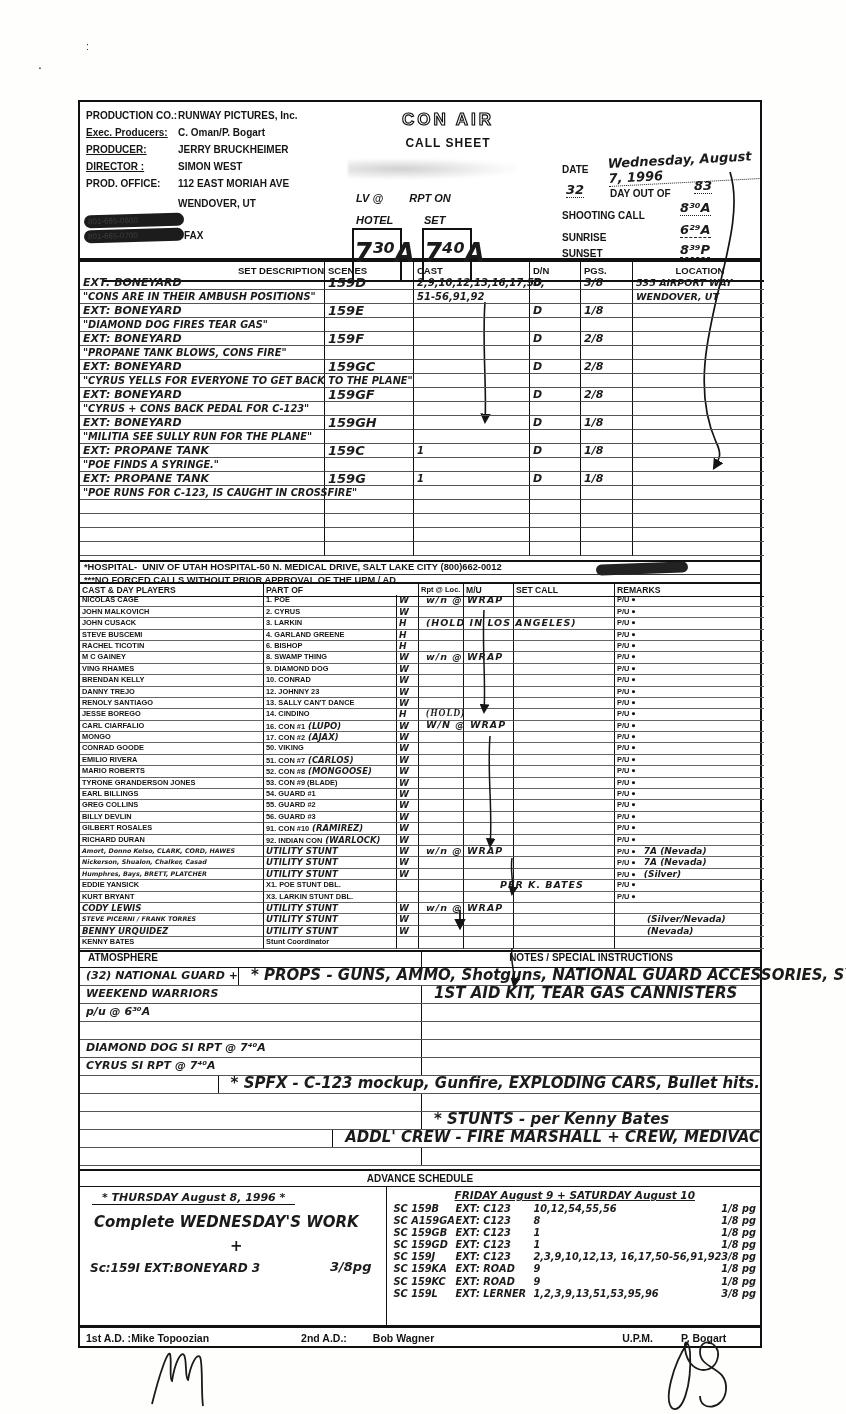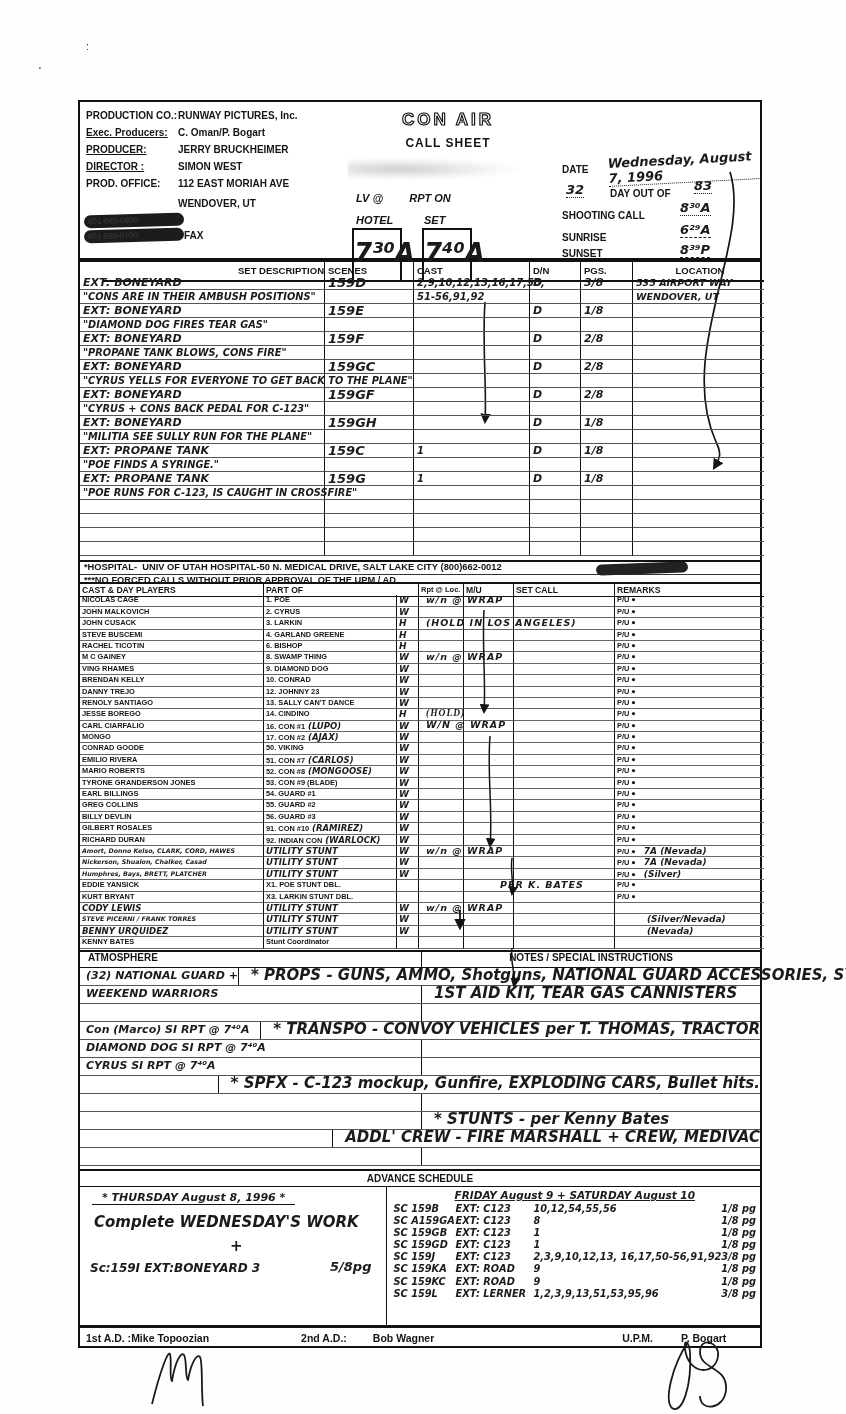--- a/index.html
+++ b/index.html
@@ -536,26 +536,26 @@
       <div id="atmoRows">
           <div class="arow">
             <div class="a hw">(32) NATIONAL GUARD +</div>
             <div class="b hw">* PROPS - GUNS, AMMO, Shotguns, NATIONAL GUARD ACCESSORIES, SYRINGE,</div>
           </div>
           <div class="arow">
             <div class="a hw">WEEKEND WARRIORS</div>
             <div class="b hw">1ST AID KIT, TEAR GAS CANNISTERS</div>
           </div>
           <div class="arow">
+            <div class="a hw">p/u @ 6³⁰A</div>
+            <div class="b hw"></div>
+          </div>
+          <div class="arow">
             <div class="a hw"></div>
             <div class="b hw"></div>
-          </div>
-          <div class="arow">
-            <div class="a hw">Con (Marco) SI  RPT @ 7⁴⁰A</div>
-            <div class="b hw">* TRANSPO - CONVOY VEHICLES per T. THOMAS, TRACTOR</div>
           </div>
           <div class="arow">
             <div class="a hw">DIAMOND DOG SI RPT @ 7⁴⁰A</div>
             <div class="b hw"></div>
           </div>
           <div class="arow">
             <div class="a hw">CYRUS SI  RPT @  7⁴⁰A</div>
             <div class="b hw"></div>
           </div>
           <div class="arow">
@@ -582,21 +582,21 @@
     </div>
 
     <div class="sec adv">
       <div class="adv-hdr print">ADVANCE SCHEDULE</div>
       <div class="adv-body">
         <div class="adv-left">
           <div class="advl-title hw">* THURSDAY August 8, 1996 *</div>
           <div class="advl-main hw">Complete WEDNESDAY'S WORK</div>
           <div class="advl-plus hw">+</div>
           <div class="advl-sc hw">Sc:159I EXT:BONEYARD   3</div>
-          <div class="advl-pg hw">5/8pg</div>
+          <div class="advl-pg hw">3/8pg</div>
         </div>
         <div class="adv-right">
           <div class="advr-title hw">FRIDAY August 9 + SATURDAY August 10</div>
           <div id="advRows">
               <div class="advrow hw">
                 <div class="s1">SC 159B</div>
                 <div class="s2">EXT: C123</div>
                 <div class="s3">10,12,54,55,56</div>
                 <div class="s4">1/8 pg</div>
               </div>

